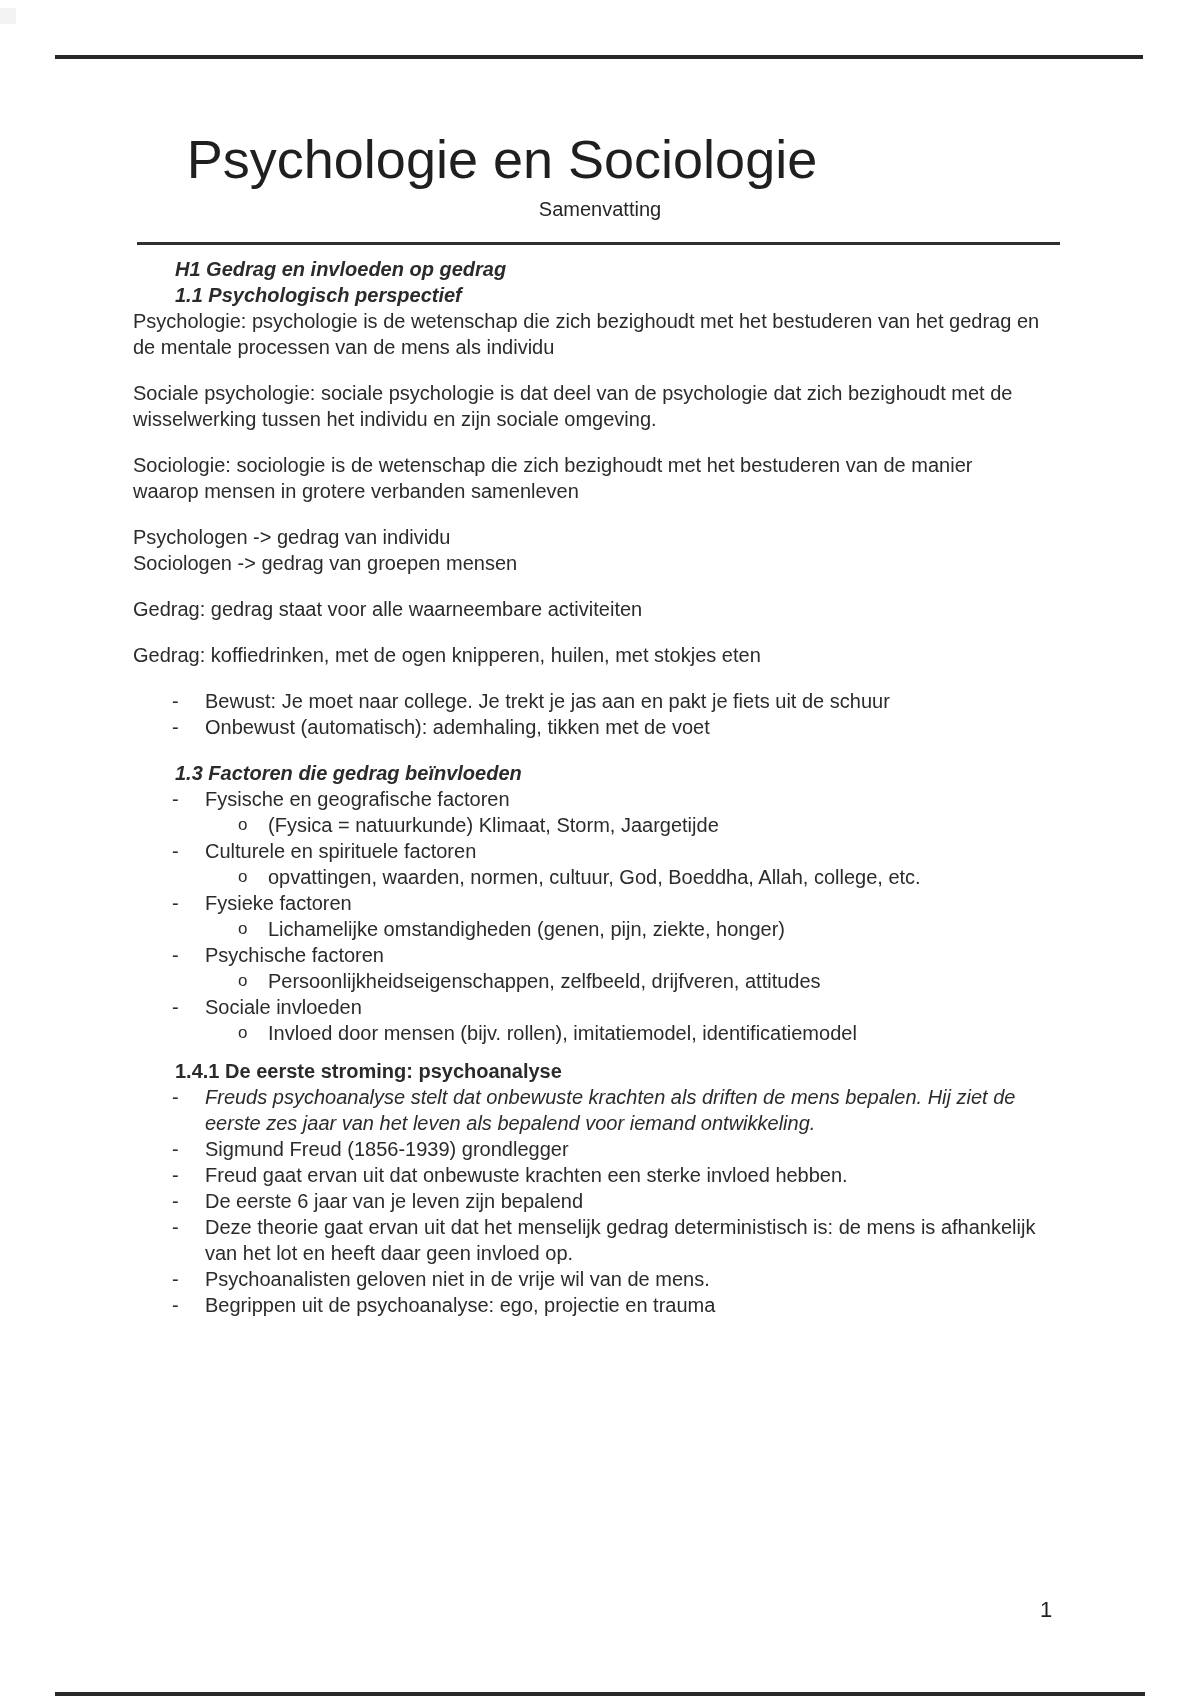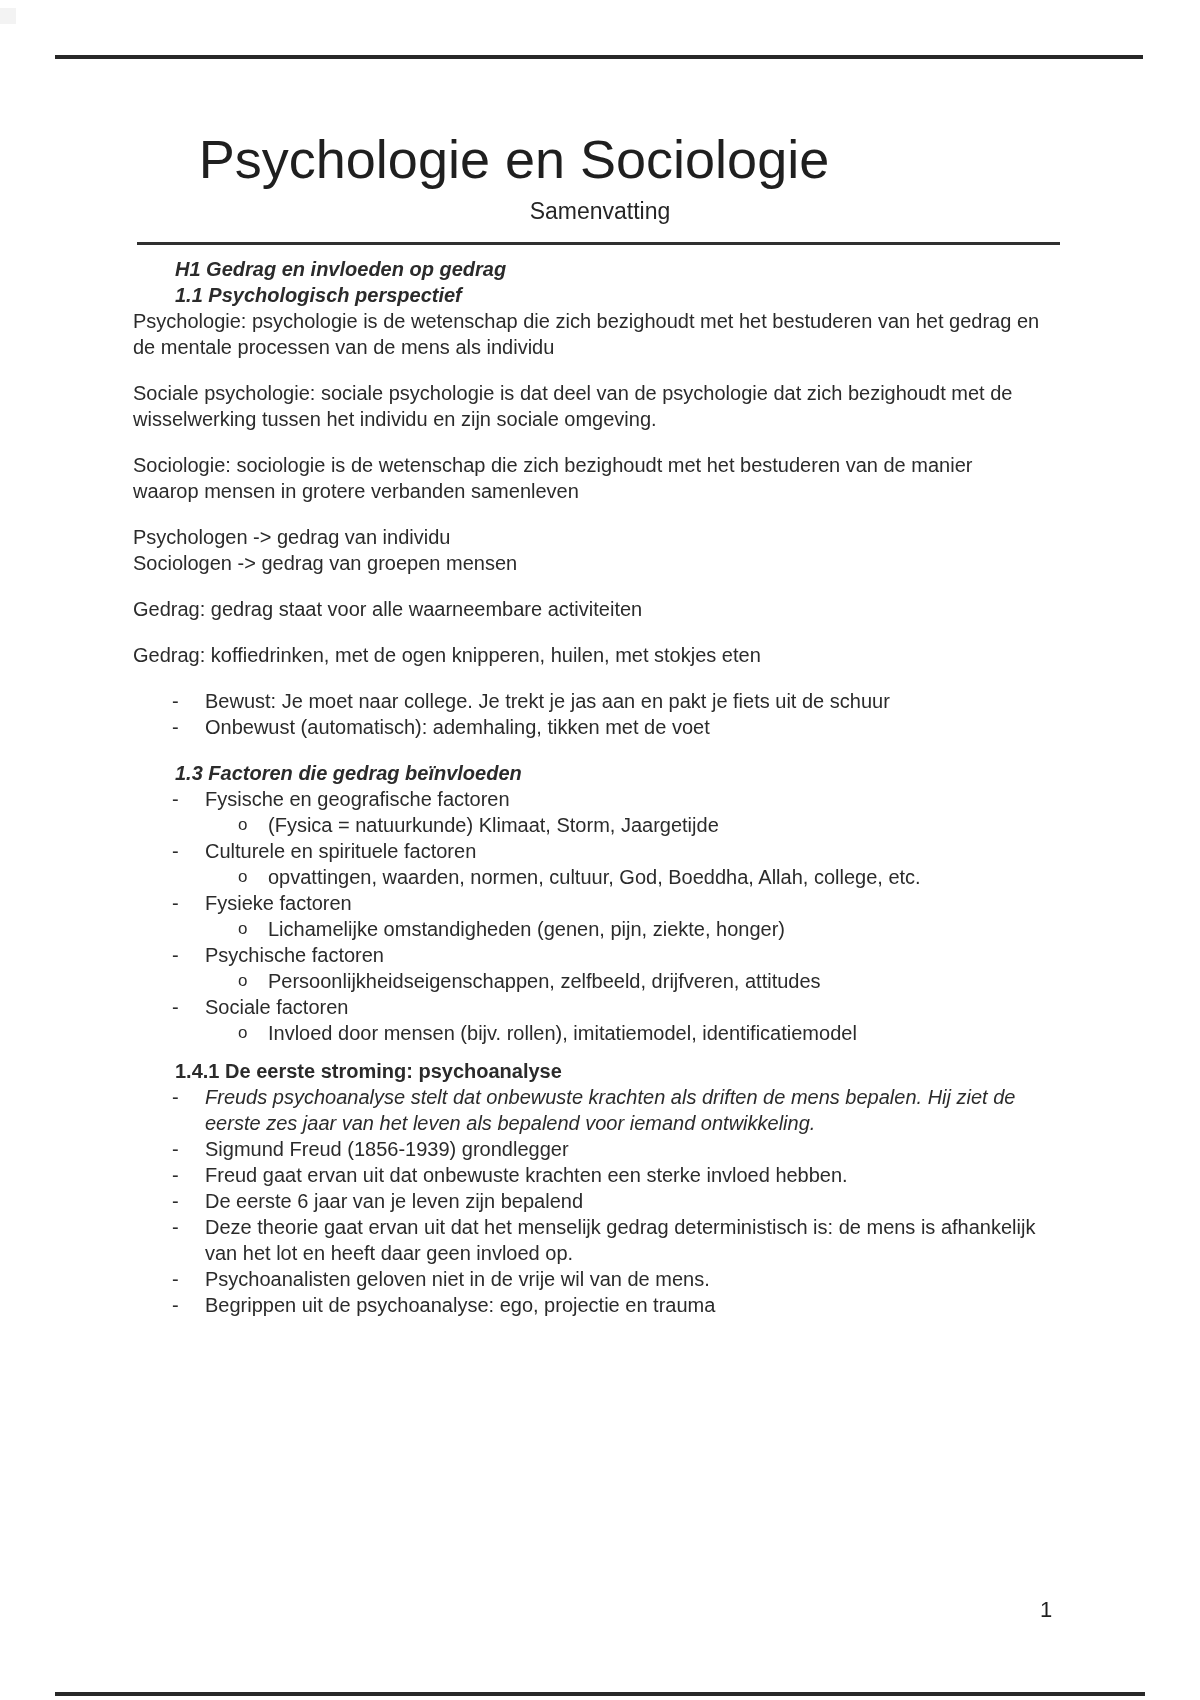--- a/index.html
+++ b/index.html
@@ -8,25 +8,25 @@
     font-family:"Liberation Sans", sans-serif;color:#262626;
     -webkit-font-smoothing:antialiased;overflow:hidden;
   }
   .corner-artifact{position:absolute;left:0;top:8px;width:16px;height:16px;background:#f3f3f3;}
   .rule{position:absolute;background:#282828;}
   .rule-top{left:55px;top:55px;width:1088px;height:4px;}
   .rule-title{left:137px;top:242px;width:923px;height:3px;background:#303030;}
   .rule-bottom{left:55px;top:1692px;width:1090px;height:4px;}
   .doc-title{
     position:absolute;left:0;top:128px;width:1004px;text-align:center;
-    font-size:54px;font-weight:300;letter-spacing:0px;color:#1f1f1f;padding-left:12px;
+    font-size:54px;font-weight:300;letter-spacing:0px;color:#1f1f1f;
   }
   .doc-subtitle{
     position:absolute;left:0;top:198px;width:1200px;text-align:center;
-    font-size:23px;color:#262626;
+    font-size:20px;color:#262626;
   }
   .content{
     position:absolute;left:133px;top:256px;width:940px;
     font-size:20px;line-height:26px;color:#2b2b2b;
   }
   .blk{margin:0;}
   .heading{font-weight:bold;margin-left:42px;}
   .heading.bi{font-style:italic;}
   .gap{height:20px;}
   .gap-sm{height:12px;}
@@ -106,21 +106,21 @@
     <div class="blk li lvl1">
       <span class="marker">-</span>
       <div class="li-text"><span>Psychische factoren</span></div>
     </div>
     <div class="blk li lvl2">
       <span class="marker">o</span>
       <div class="li-text"><span class="rb">Persoonlijkheidseigenschappen, zelfbeeld, drijfveren, attitudes</span></div>
     </div>
     <div class="blk li lvl1">
       <span class="marker">-</span>
-      <div class="li-text"><span>Sociale factoren</span></div>
+      <div class="li-text"><span>Sociale invloeden</span></div>
     </div>
     <div class="blk li lvl2">
       <span class="marker">o</span>
       <div class="li-text"><span>Invloed door mensen (bijv. </span><span class="rb">rollen</span><span>), imitatiemodel, identificatiemodel</span></div>
     </div>
     <div class="blk gap-sm"></div>
     <div class="blk heading b"><span>1.4.1 De eerste stroming: psychoanalyse</span></div>
     <div class="blk li lvl1">
       <span class="marker">-</span>
       <div class="li-text"><span class="ri">Freuds </span><span class="rb ri">psychoanalyse</span><span class="ri"> stelt dat onbewuste krachten als driften de mens bepalen. Hij ziet de<br>eerste zes jaar van het leven als bepalend voor iemand ontwikkeling.</span></div>

